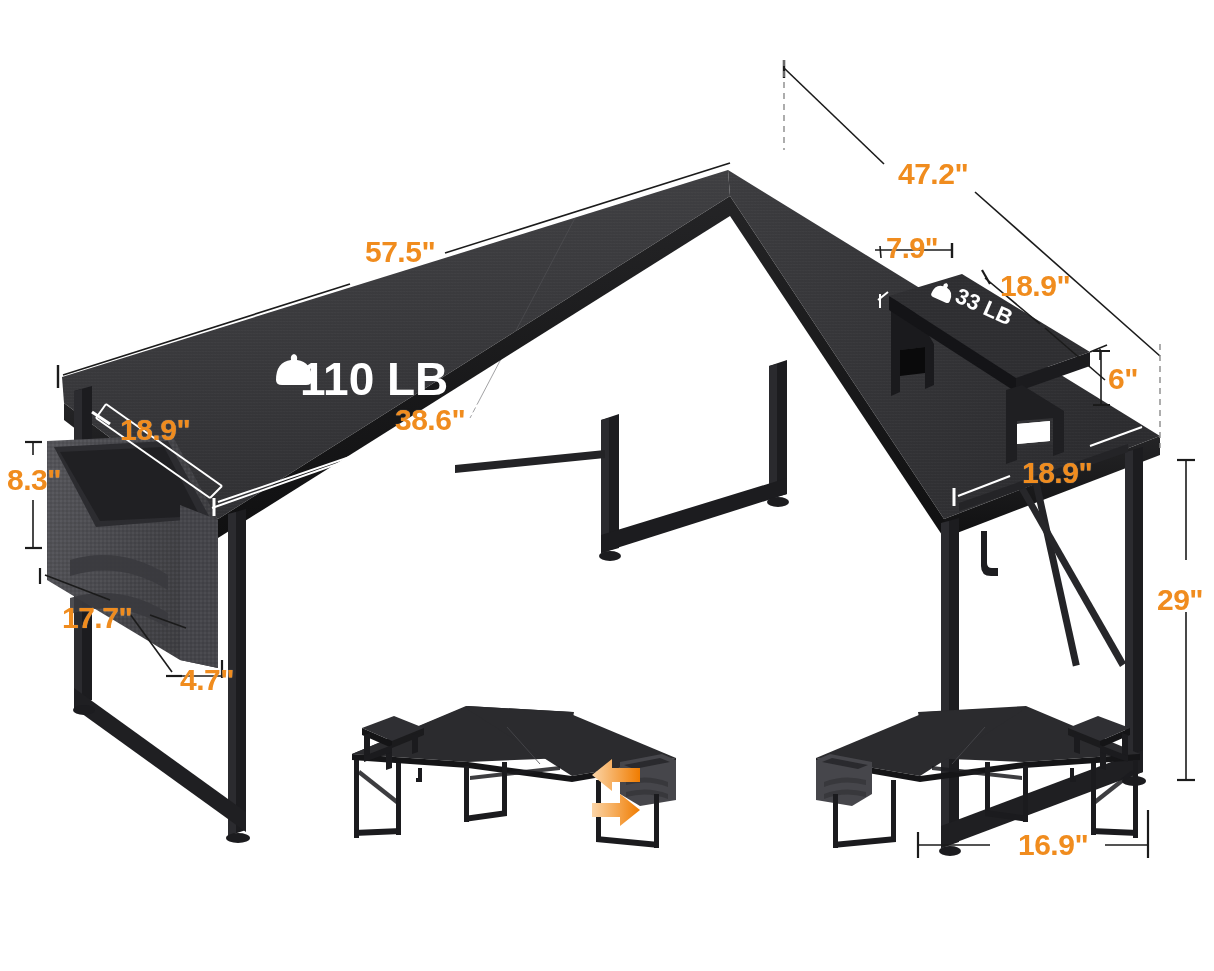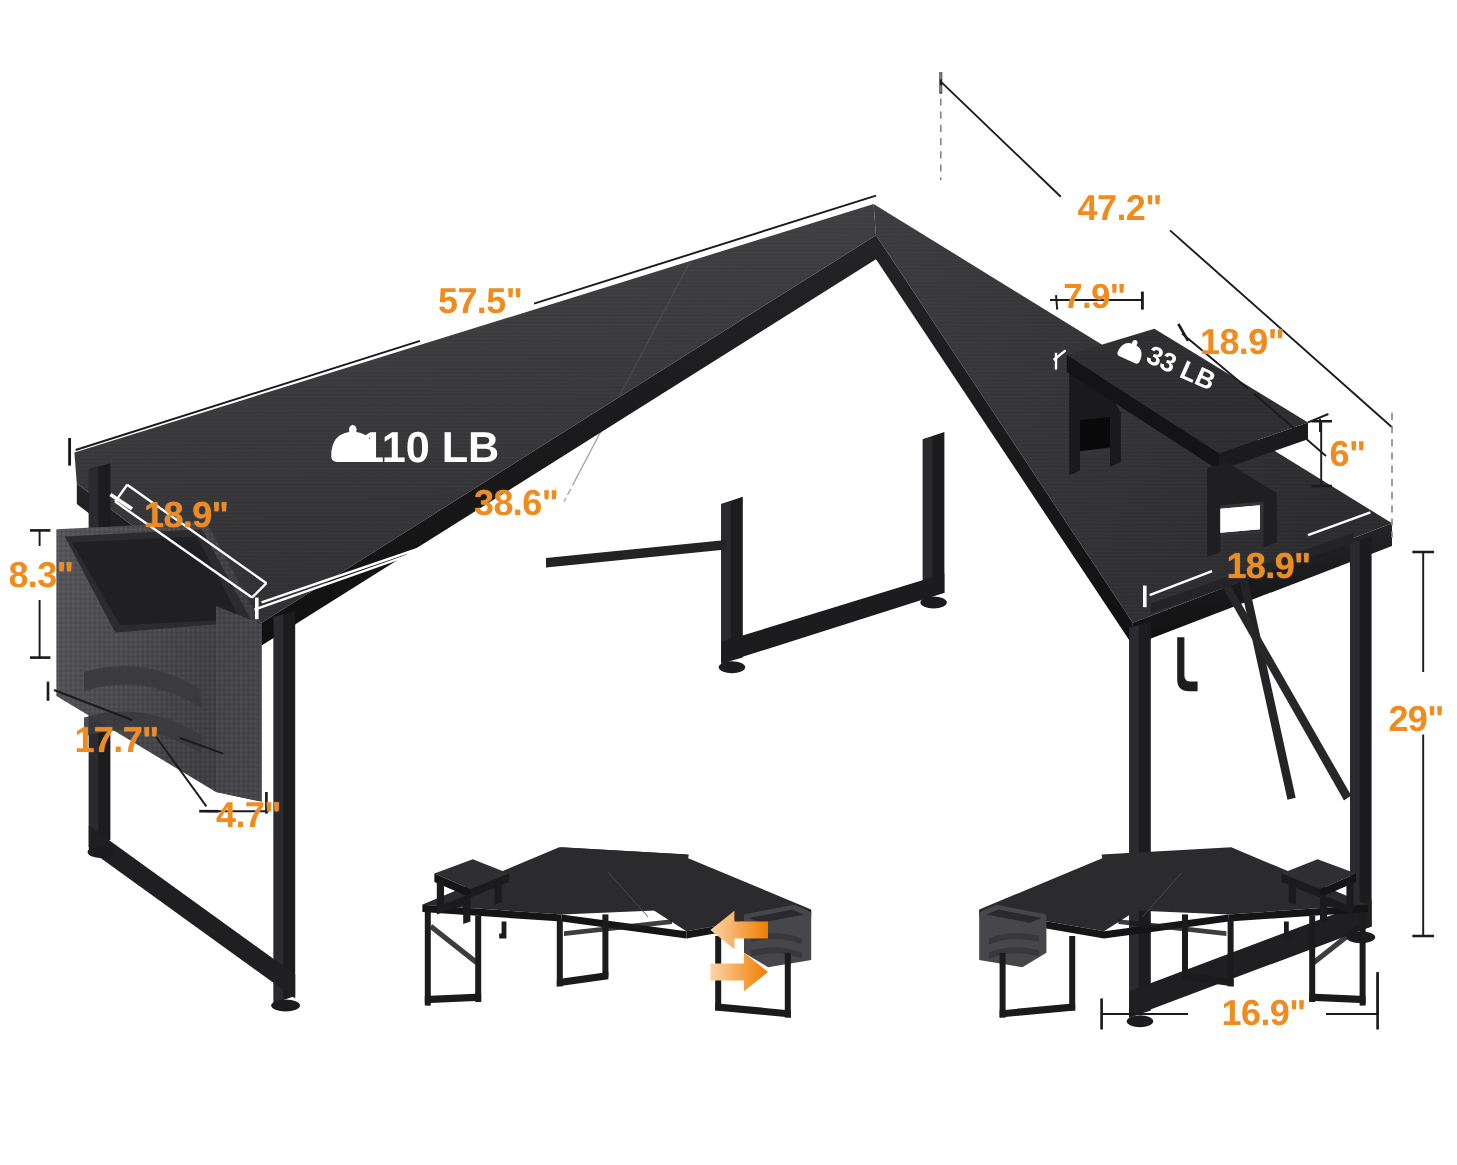--- a/index.html
+++ b/index.html
@@ -339,21 +339,21 @@
     </g>
 
     <g>
       <path d="M276,380 Q276,362 291,360 Q290,355 294,354 Q298,355 297,360 Q312,362 312,380 Q312,385 306,385 L282,385 Q276,385 276,380 Z" fill="#ffffff"></path>
     </g>
     <g transform="rotate(24 944 292)">
       <path d="M933,298 Q933,288 941,287 Q940,284 943,283 Q946,284 945,287 Q953,288 953,298 Q953,301 950,301 L936,301 Q933,301 933,298 Z" fill="#ffffff"></path>
     </g>
   </svg>
 
-  <div class="lb" style="left:300px;top:352px;font-size:36px;">
+  <div class="lb" style="left:300px;top:352px;font-size:46px;">
     <span>110 LB</span>
   </div>
 
   <div class="lb" style="left:962px;top:283px;font-size:22px;transform:rotate(24deg);transform-origin:left top;">
     <span>33 LB</span>
   </div>
 
   <div class="dim" style="left:365px;top:235px;font-size:30px;">57.5"</div>
 
   <div class="dim" style="left:898px;top:157px;font-size:30px;">47.2"</div>

